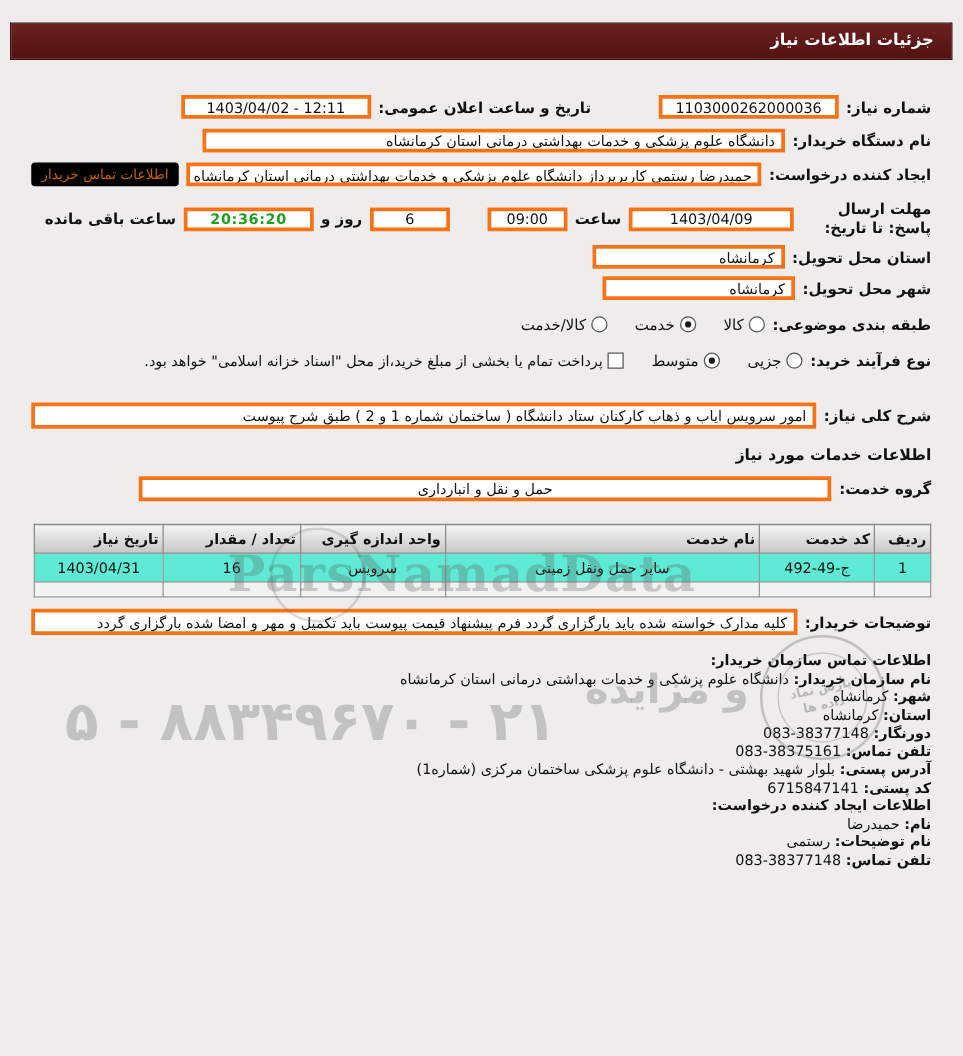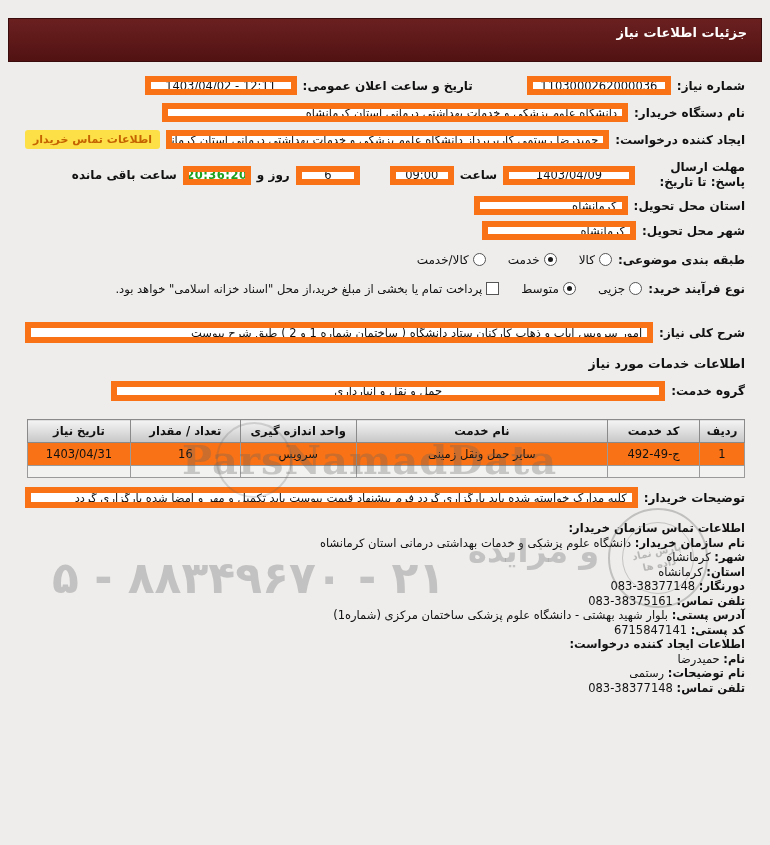--- a/index.html
+++ b/index.html
@@ -4,62 +4,62 @@
 <style>
   * { box-sizing: border-box; }
   html,body { margin:0; padding:0; }
   body {
     width:770px; height:845px; position:relative; overflow:hidden;
     background:#eeedec; color:#111;
     font-family:"DejaVu Sans", sans-serif; font-size:12px;
     direction:rtl;
   }
   .titlebar {
-    position:absolute; top:18px; right:8px; left:8px; height:44px;
+    position:absolute; top:18px; right:8px; left:8px; height:30px;
     background:linear-gradient(#6b2020,#521212);
     border:1px solid #3a0c0c;
     color:#fff; font-weight:bold; font-size:13px; line-height:28px;
     padding:0 14px; text-align:right;
   }
   .form { position:absolute; top:76px; right:25px; left:25px; }
   .row { display:flex; align-items:center; gap:6px; margin-bottom:8px; min-height:19px; }
   .lbl { font-weight:bold; white-space:nowrap; }
   .box {
     display:inline-flex; align-items:center; height:19px;
-    background:#fff; border:6px solid #f97316; padding:0 5px;
+    background:#fff; border:3px solid #f97316; padding:0 5px;
     font-size:11.5px; overflow:hidden; white-space:nowrap;
   }
   .center { justify-content:center; text-align:center; }
   .ltrv { direction:ltr; unicode-bidi:isolate; }
   .w145{width:144px} .w150{width:152px} .w130{width:132px} .w62{width:64px}
-  .w76{width:68px} .w152{width:154px} .wide{width:466px} .grow{flex:1 1 auto}
+  .w76{width:104px} .w152{width:154px} .wide{width:466px} .grow{flex:1 1 auto}
   .gap55{margin-right:48px} .spacer20{width:18px; flex:0 0 auto;}
   .countdown { color:#1fa01f; font-weight:bold; letter-spacing:.5px; }
   .link-btn {
-    background:#fde047; color:#c46300; font-weight:bold; font-size:11px;
+    background:#000000; color:#c46300; font-weight:normal; font-size:11px;
     padding:3px 8px; border-radius:3px; white-space:nowrap; cursor:pointer; flex:0 0 auto;
   }
   .deadline-lbl { width:104px; white-space:normal; line-height:1.25; text-align:right; flex:0 0 auto; }
   .opt { display:inline-flex; align-items:center; gap:4px; margin-left:16px; cursor:pointer; }
   .radio {
     width:13px; height:13px; border:1px solid #555; border-radius:50%;
     background:#fff; position:relative; flex:0 0 auto; display:inline-block;
   }
   .radio.checked::after { content:""; position:absolute; inset:3px; border-radius:50%; background:#1a1a1a; }
   .checkbox { width:13px; height:13px; border:1px solid #555; background:#fff; flex:0 0 auto; display:inline-block; }
   .note { font-size:11.5px; white-space:nowrap; }
   .mt-big { margin-top:24px; }
   .heading { font-weight:bold; font-size:12.5px; margin:13px 0 10px; }
   .center-box { justify-content:center; text-align:center; margin-left:86px; }
   table { border-collapse:collapse; width:718px; margin-top:18px; direction:rtl; }
   th {
     background:linear-gradient(#f4f4f4,#c7c7c7);
-    border:1px solid #8a8a8a; font-size:11.5px; font-weight:bold; padding:4px 3px;
-  }
-  td { border:1px solid #9a9a9a; background:#f97316; text-align:center; font-size:11.5px; padding:4px 3px; }
+    border:1px solid #8a8a8a; font-size:11.5px; font-weight:bold; padding:4px 3px;text-align:right;
+  }
+  td { border:1px solid #9a9a9a; background:#5eead4; text-align:center; font-size:11.5px; padding:4px 3px; }
   tr.empty td { background:#f2f2f1; height:12px; }
   .notes-row { margin-top:9px; }
   .contact { margin-top:13px; font-size:11.5px; line-height:14.5px; }
   .contact .line { white-space:nowrap; }
   .b { font-weight:bold; }
   
   .watermark { position:absolute; inset:0; pointer-events:none; z-index:40; }
   .wm-latin {
     position:absolute; left:182px; top:436px;
     font-family:"DejaVu Serif", serif; font-weight:bold; font-size:40px;

